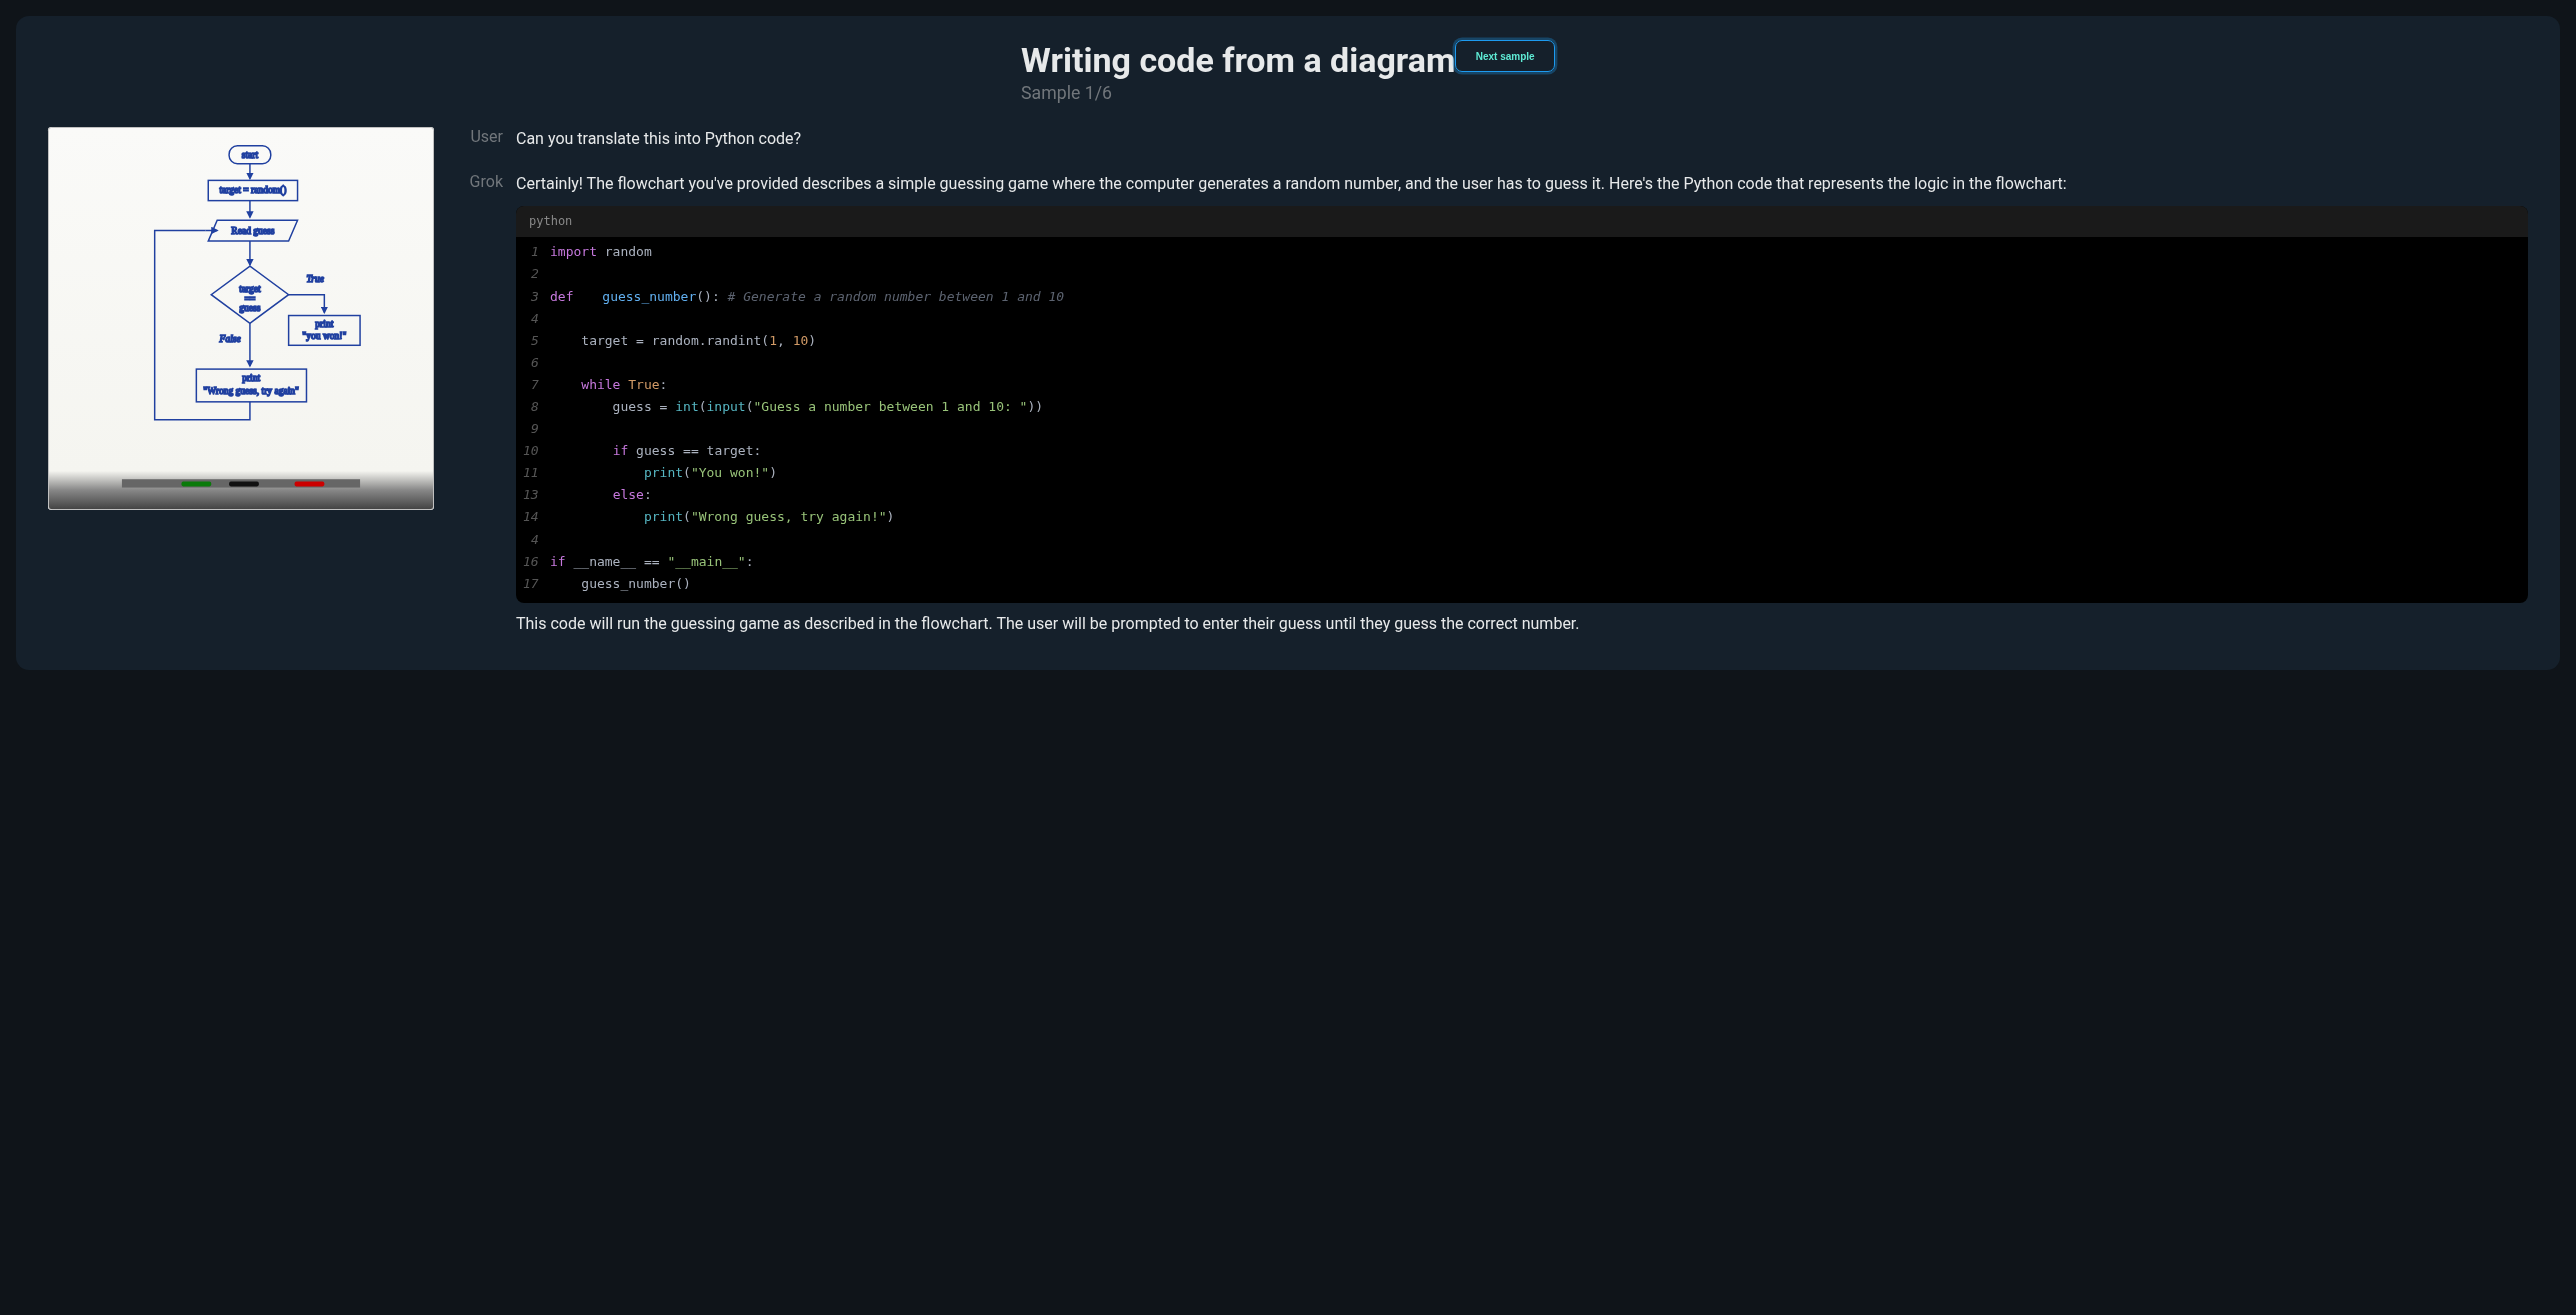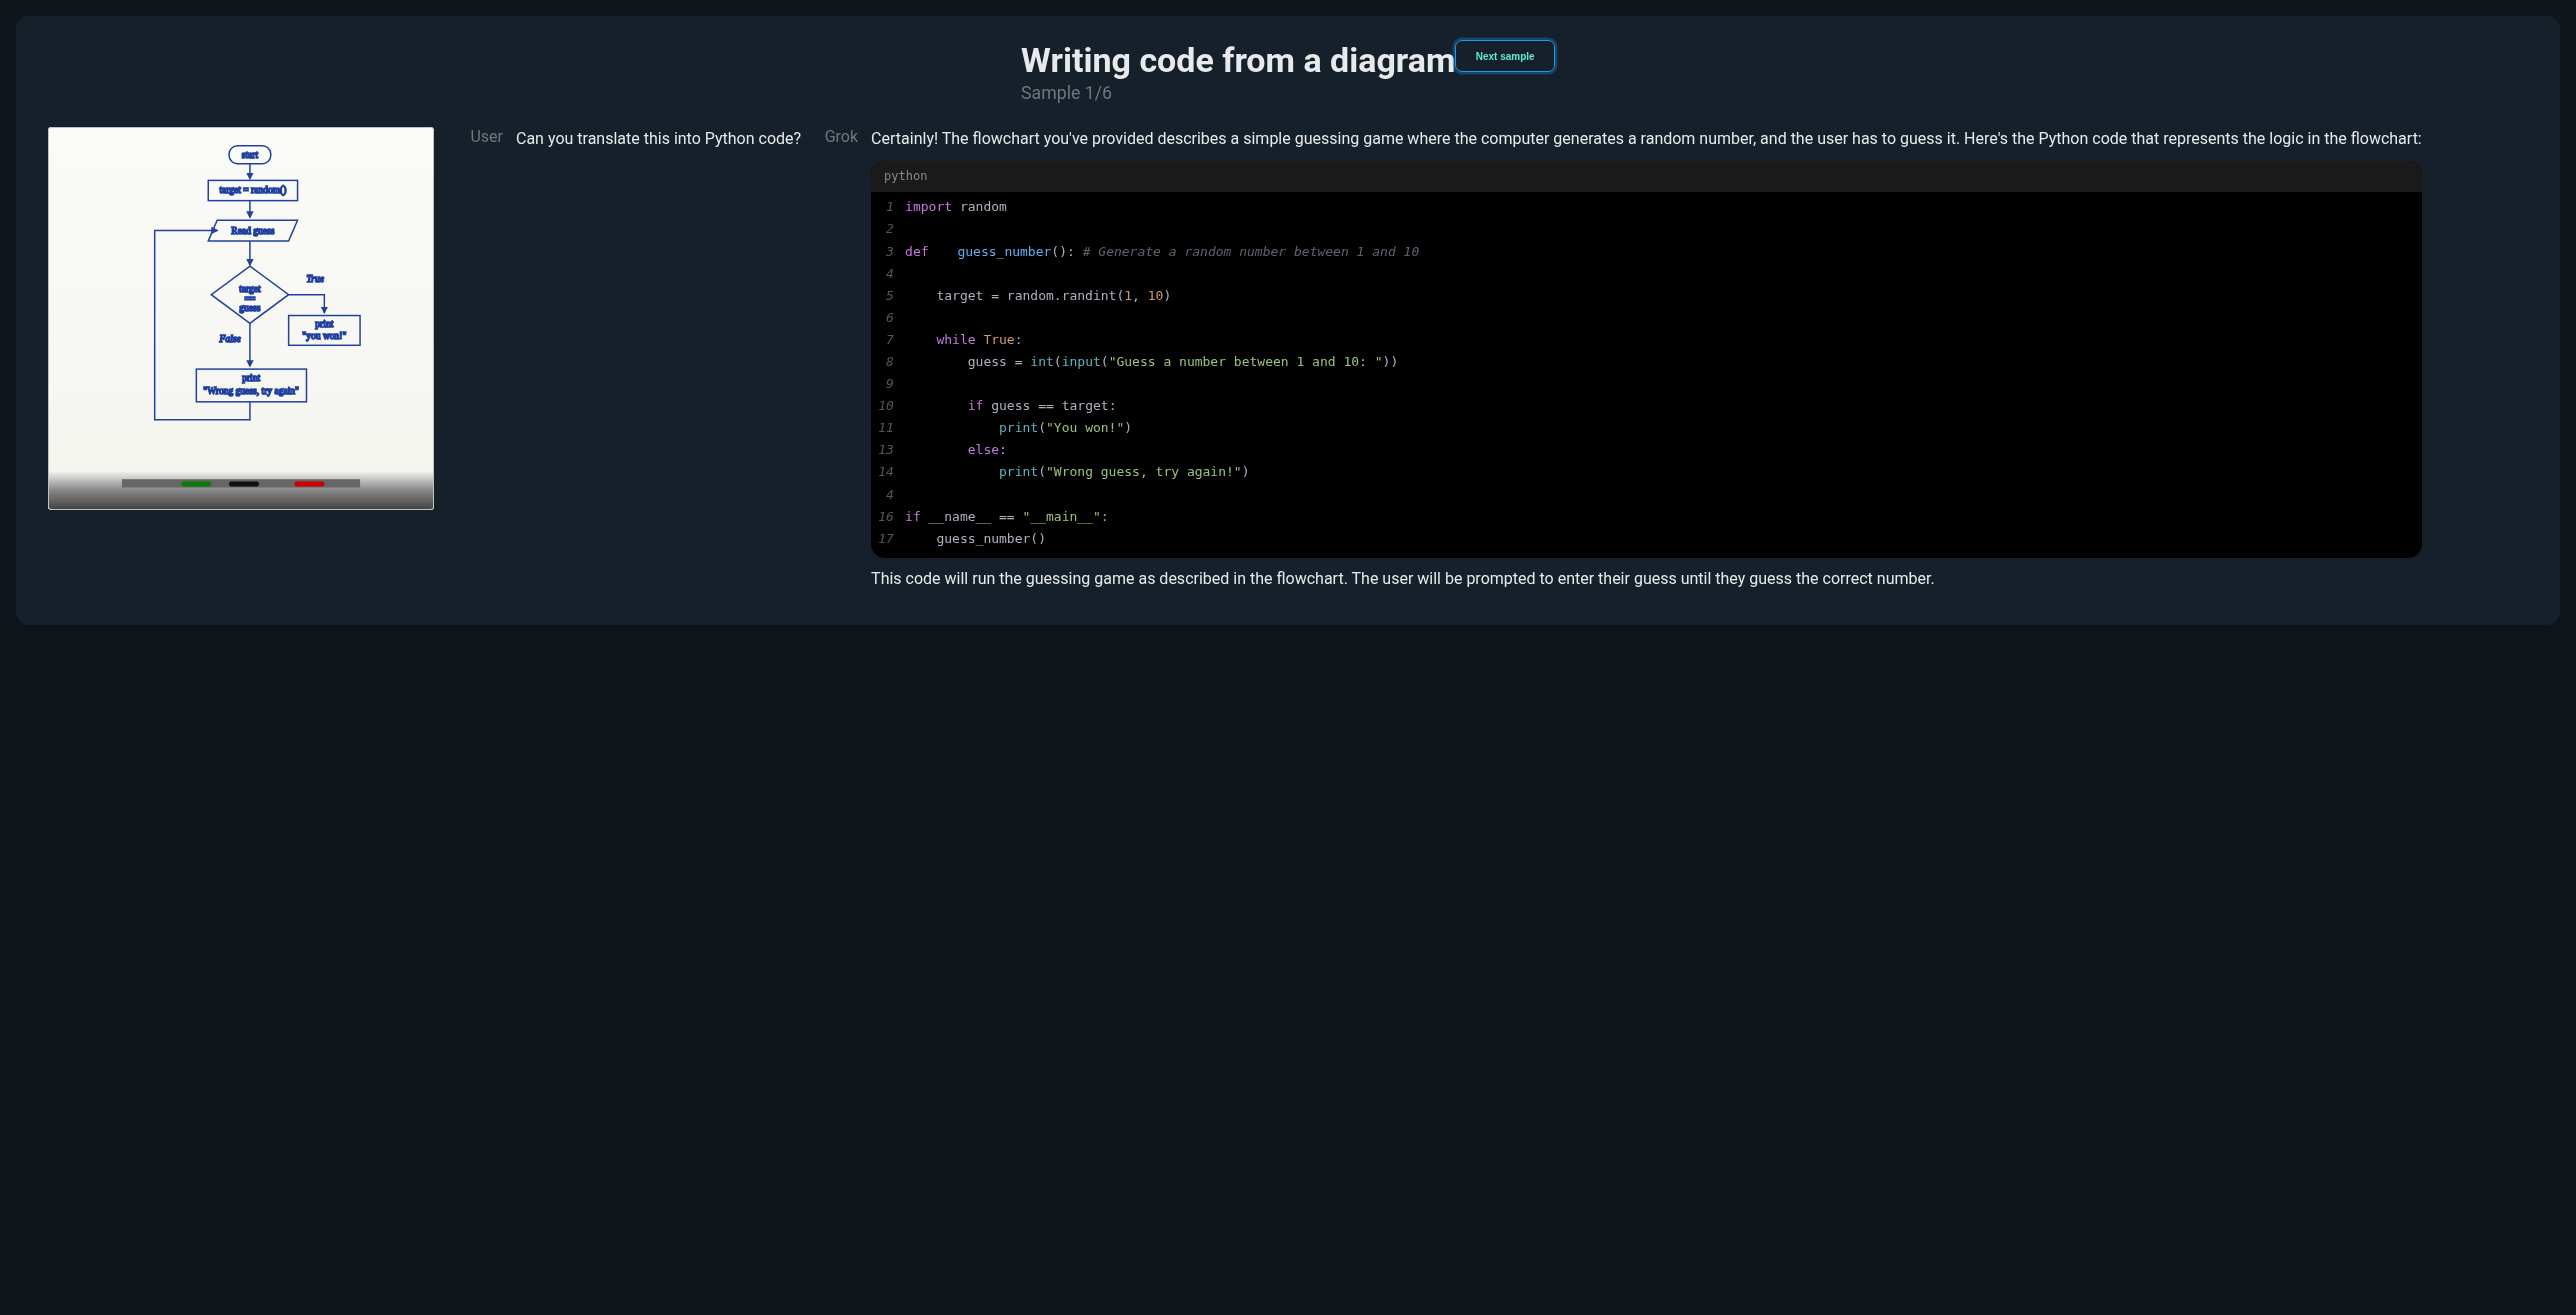--- a/index.html
+++ b/index.html
@@ -65,43 +65,43 @@
       border: 1.6px solid #c0c0c0;
       border-radius: 3.2px;
     }
     .whiteboard svg {
       width: 100%;
       height: 100%;
     }
     .conversation {
       flex: 1;
       display: flex;
-      flex-direction: row;
-      gap: 12px;
+      flex-direction: column;
+      gap: 21px;
     }
     .row {
       display: flex;
       gap: 13px;
     }
     .role {
       flex: 0 0 45px;
       text-align: right;
       font-size: 16px;
       color: #71767b;
     }
     .message {
       flex: 1;
       font-size: 16px;
       line-height: 1.5;
       color: #e7e9ea;
     }
     .message p { margin-bottom: 9.6px; }
     .code-block {
       background: #000000;
-      border-radius: 14px;
+      border-radius: 8px;
       margin: 9.6px 0;
       overflow: hidden;
     }
     .code-header {
       background: #1a1a1a;
       color: #888;
       padding: 6.4px 13px;
       font-size: 12px;
       font-family: "SF Mono", Monaco, Consolas, monospace;
     }

